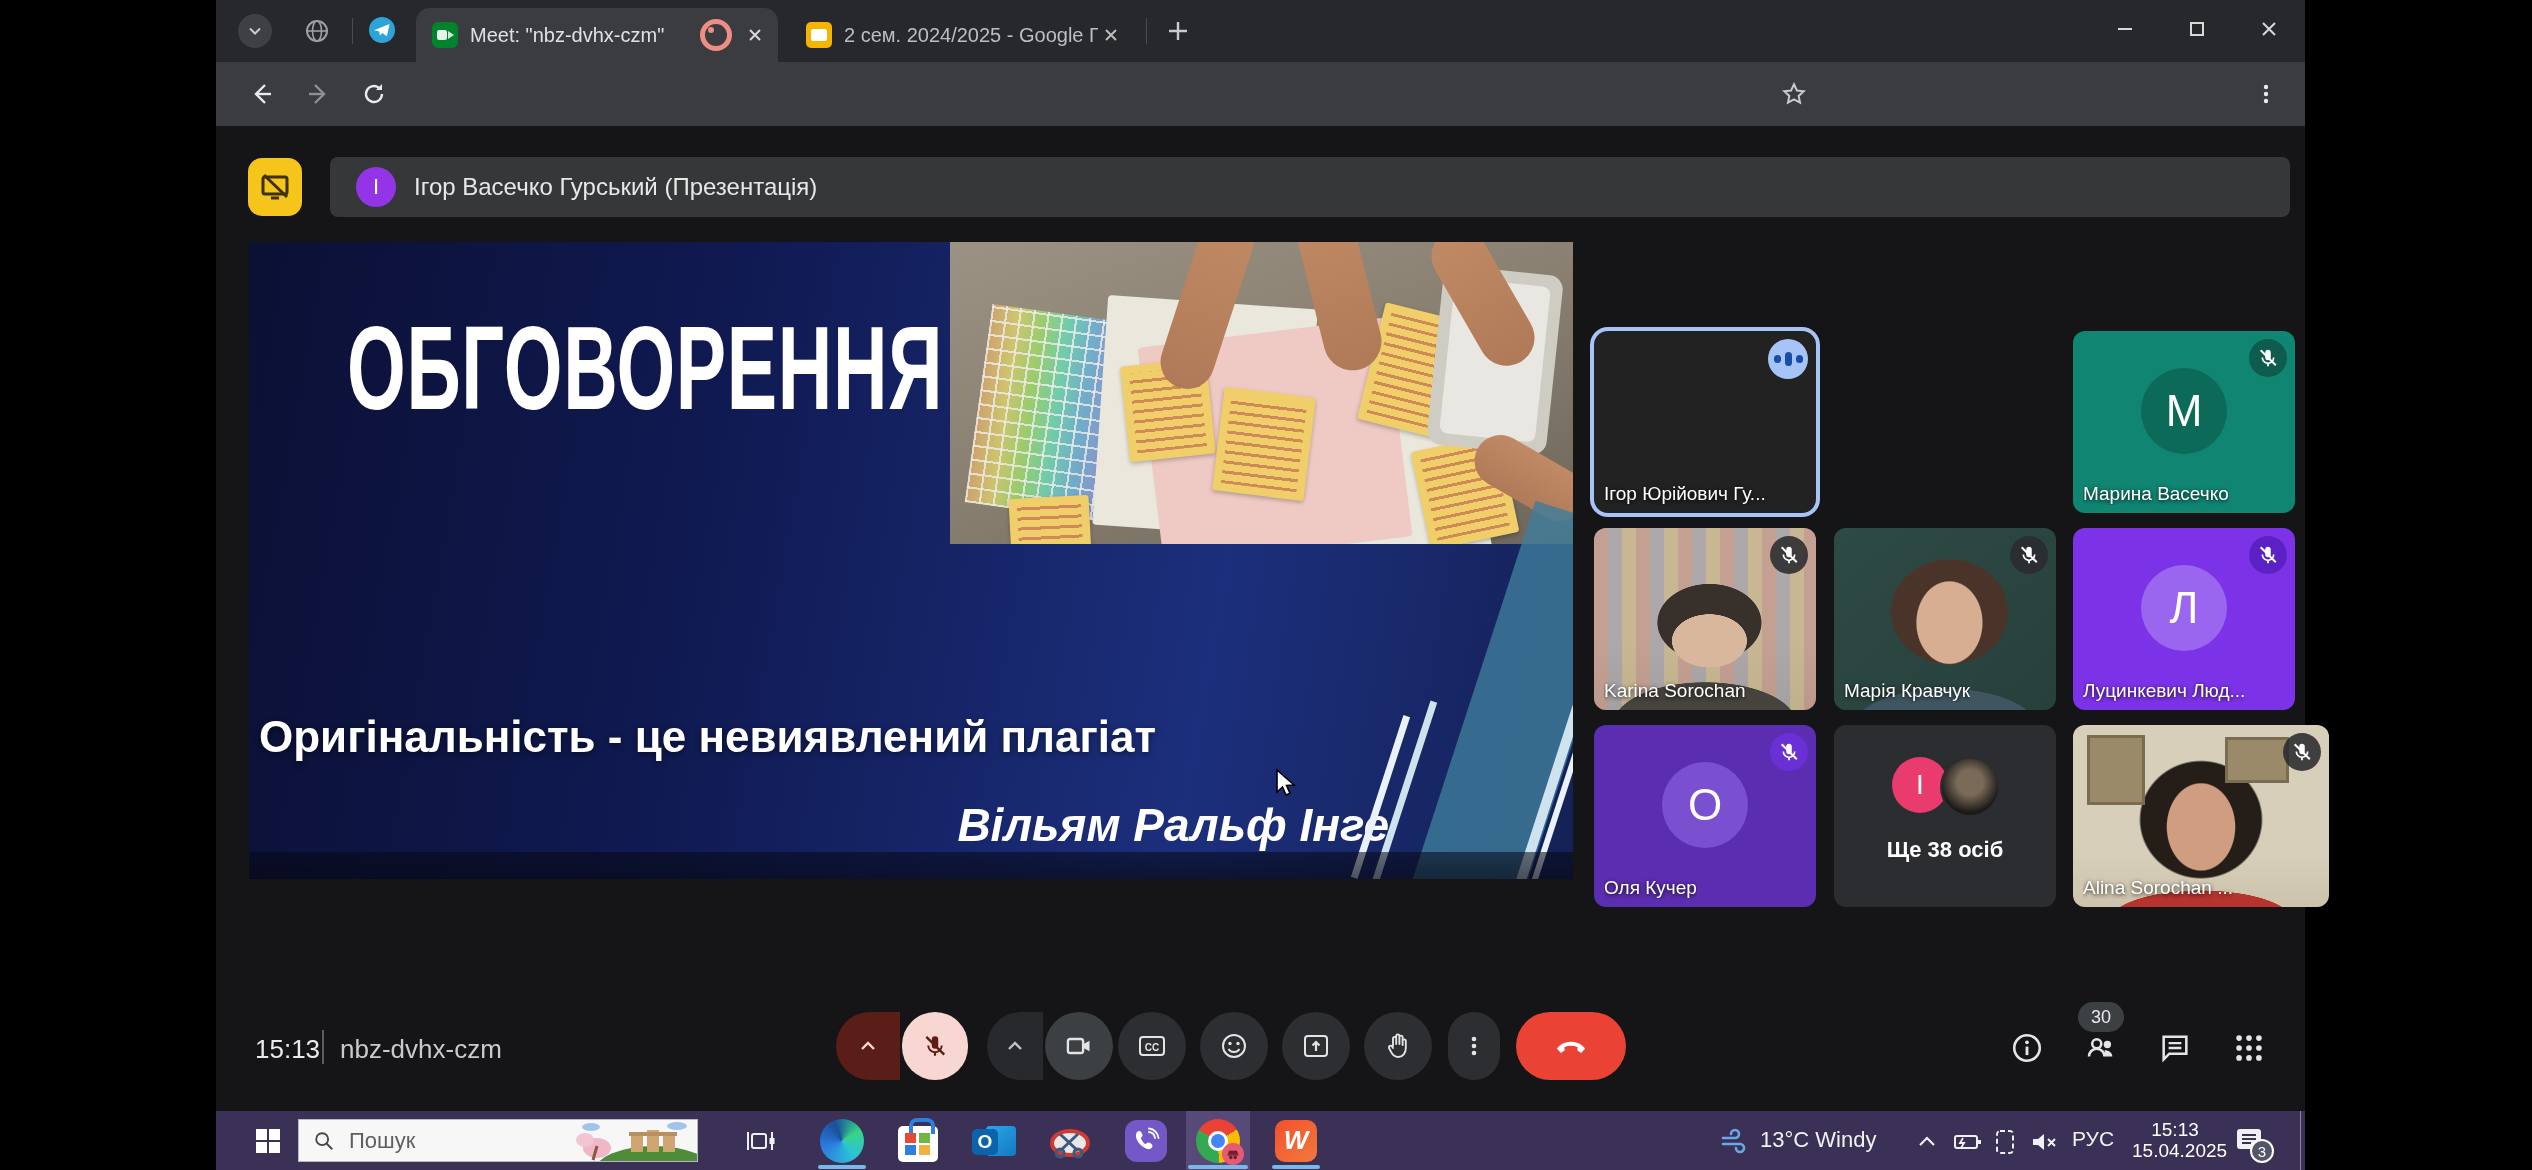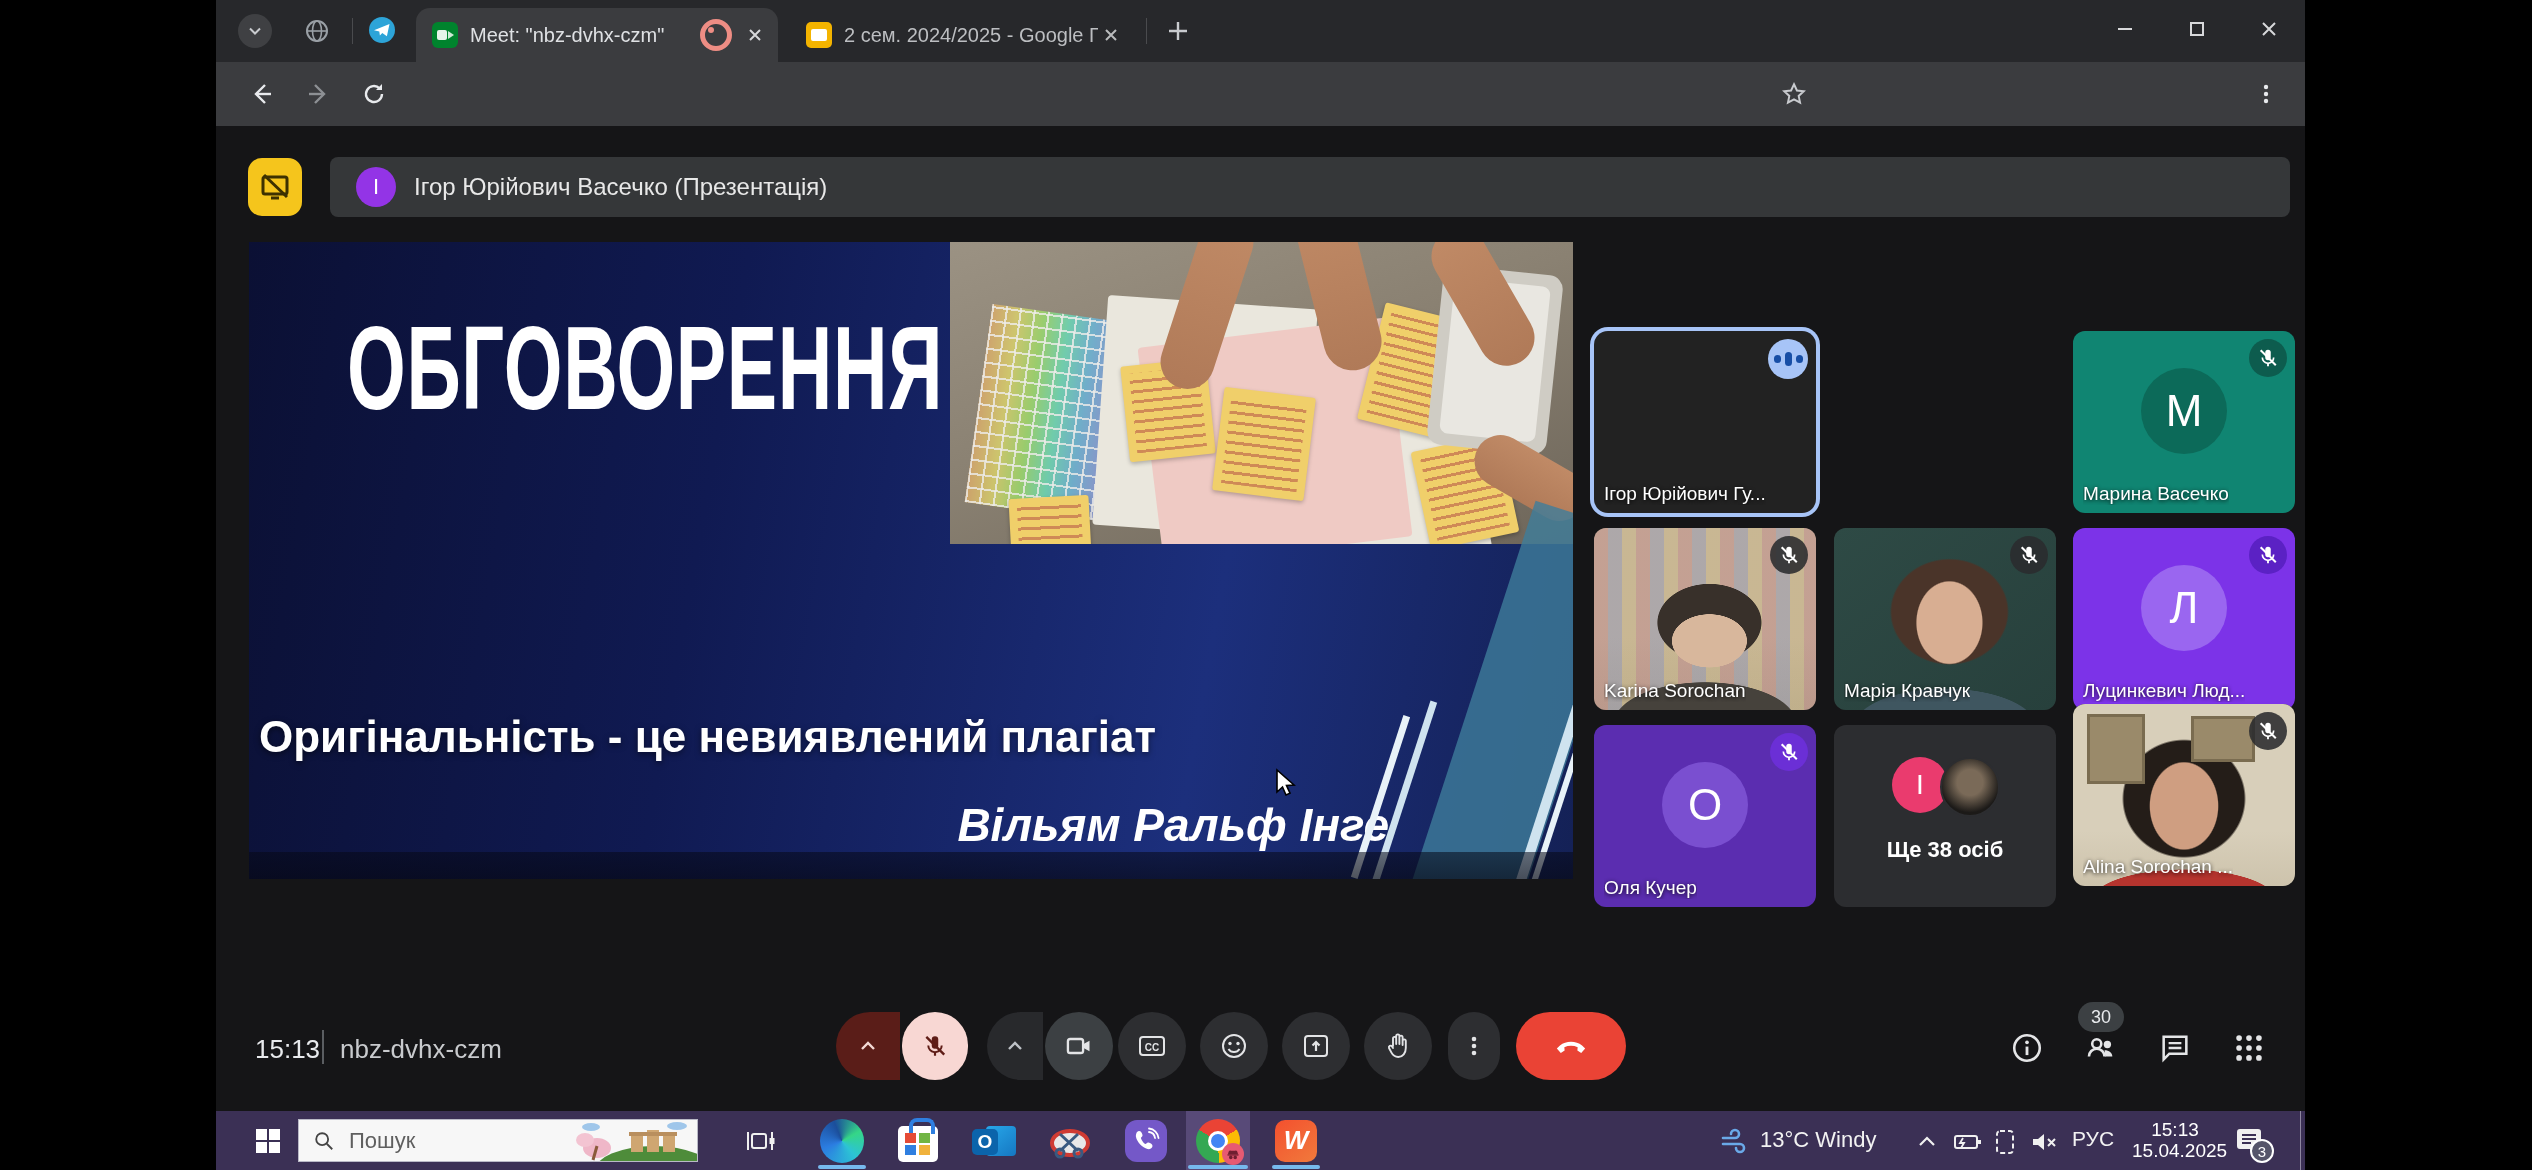--- a/index.html
+++ b/index.html
@@ -252,21 +252,21 @@
 
     <div class="banner-btn">
       <svg width="34" height="34" viewBox="0 0 34 34">
         <rect x="5" y="7" width="24" height="17" rx="2" stroke="#3d3100" stroke-width="3" fill="none"></rect>
         <path d="M13 28h8" stroke="#3d3100" stroke-width="3"></path>
         <path d="M6 5 29 27" stroke="#3d3100" stroke-width="3"></path>
       </svg>
     </div>
     <div class="banner-pill">
       <div class="banner-avatar">І</div>
-      <div class="banner-text">Ігор Юрійович Васечко (Презентація)</div>
+      <div class="banner-text">Ігор Васечко Гурський (Презентація)</div>
     </div>
 
     <div class="slide">
       <div class="slide-photo">
         <div class="swatch"></div>
         <div class="sheet" style="left:150px;top:60px;width:210px;height:230px;transform:rotate(4deg);"></div>
         <div class="sheet" style="left:330px;top:160px;width:200px;height:170px;transform:rotate(-10deg);"></div>
         <div class="pink-sheet"></div>
         <div class="sticky" style="left:175px;top:120px;width:86px;height:96px;transform:rotate(-6deg);"></div>
         <div class="sticky" style="left:268px;top:150px;width:92px;height:104px;transform:rotate(7deg);"></div>
@@ -356,21 +356,21 @@
               <path d="M4 3.5 20.5 20" stroke="#fff" stroke-width="2.2"></path>
             </svg>
       </div>
       <div class="tname">Оля Кучер</div>
     </div>
     <div class="tile" style="left:1618px;top:599px;background:#2c2d30;">
       <div class="mini-circle" style="left:58px;top:32px;background:#ea3b6e;display:flex;align-items:center;justify-content:center;color:#fff;font-size:28px;">І</div>
       <div class="mini-circle" style="left:106px;top:32px;background:radial-gradient(circle at 50% 42%,#7a6a58 0 30%,#1c1a18 70%);border:2px solid #2c2d30;"></div>
       <div class="more-label">Ще 38 осіб</div>
     </div>
-    <div class="tile" style="left:1857px;top:578px;">
+    <div class="tile" style="left:1857px;top:599px;padding-left:34px;">
       <div class="vid vid-alina">
         <div class="frame-deco" style="left:14px;top:10px;width:52px;height:64px;"></div>
         <div class="frame-deco" style="right:40px;top:12px;width:58px;height:40px;"></div>
       </div>
       <div class="badge dark">
         <svg width="22" height="22" viewBox="0 0 24 24">
               <path fill="#fff" d="M12 14.5a3 3 0 0 0 3-3V6a3 3 0 0 0-6 0v5.5a3 3 0 0 0 3 3z"></path>
               <path fill="#fff" d="M17.3 11.5a5.3 5.3 0 0 1-10.6 0H4.9a7.1 7.1 0 0 0 6.1 7V21h2v-2.5a7.1 7.1 0 0 0 6.1-7z"></path>
               <path d="M4 3.5 20.5 20" stroke="#fff" stroke-width="2.2"></path>
             </svg>

